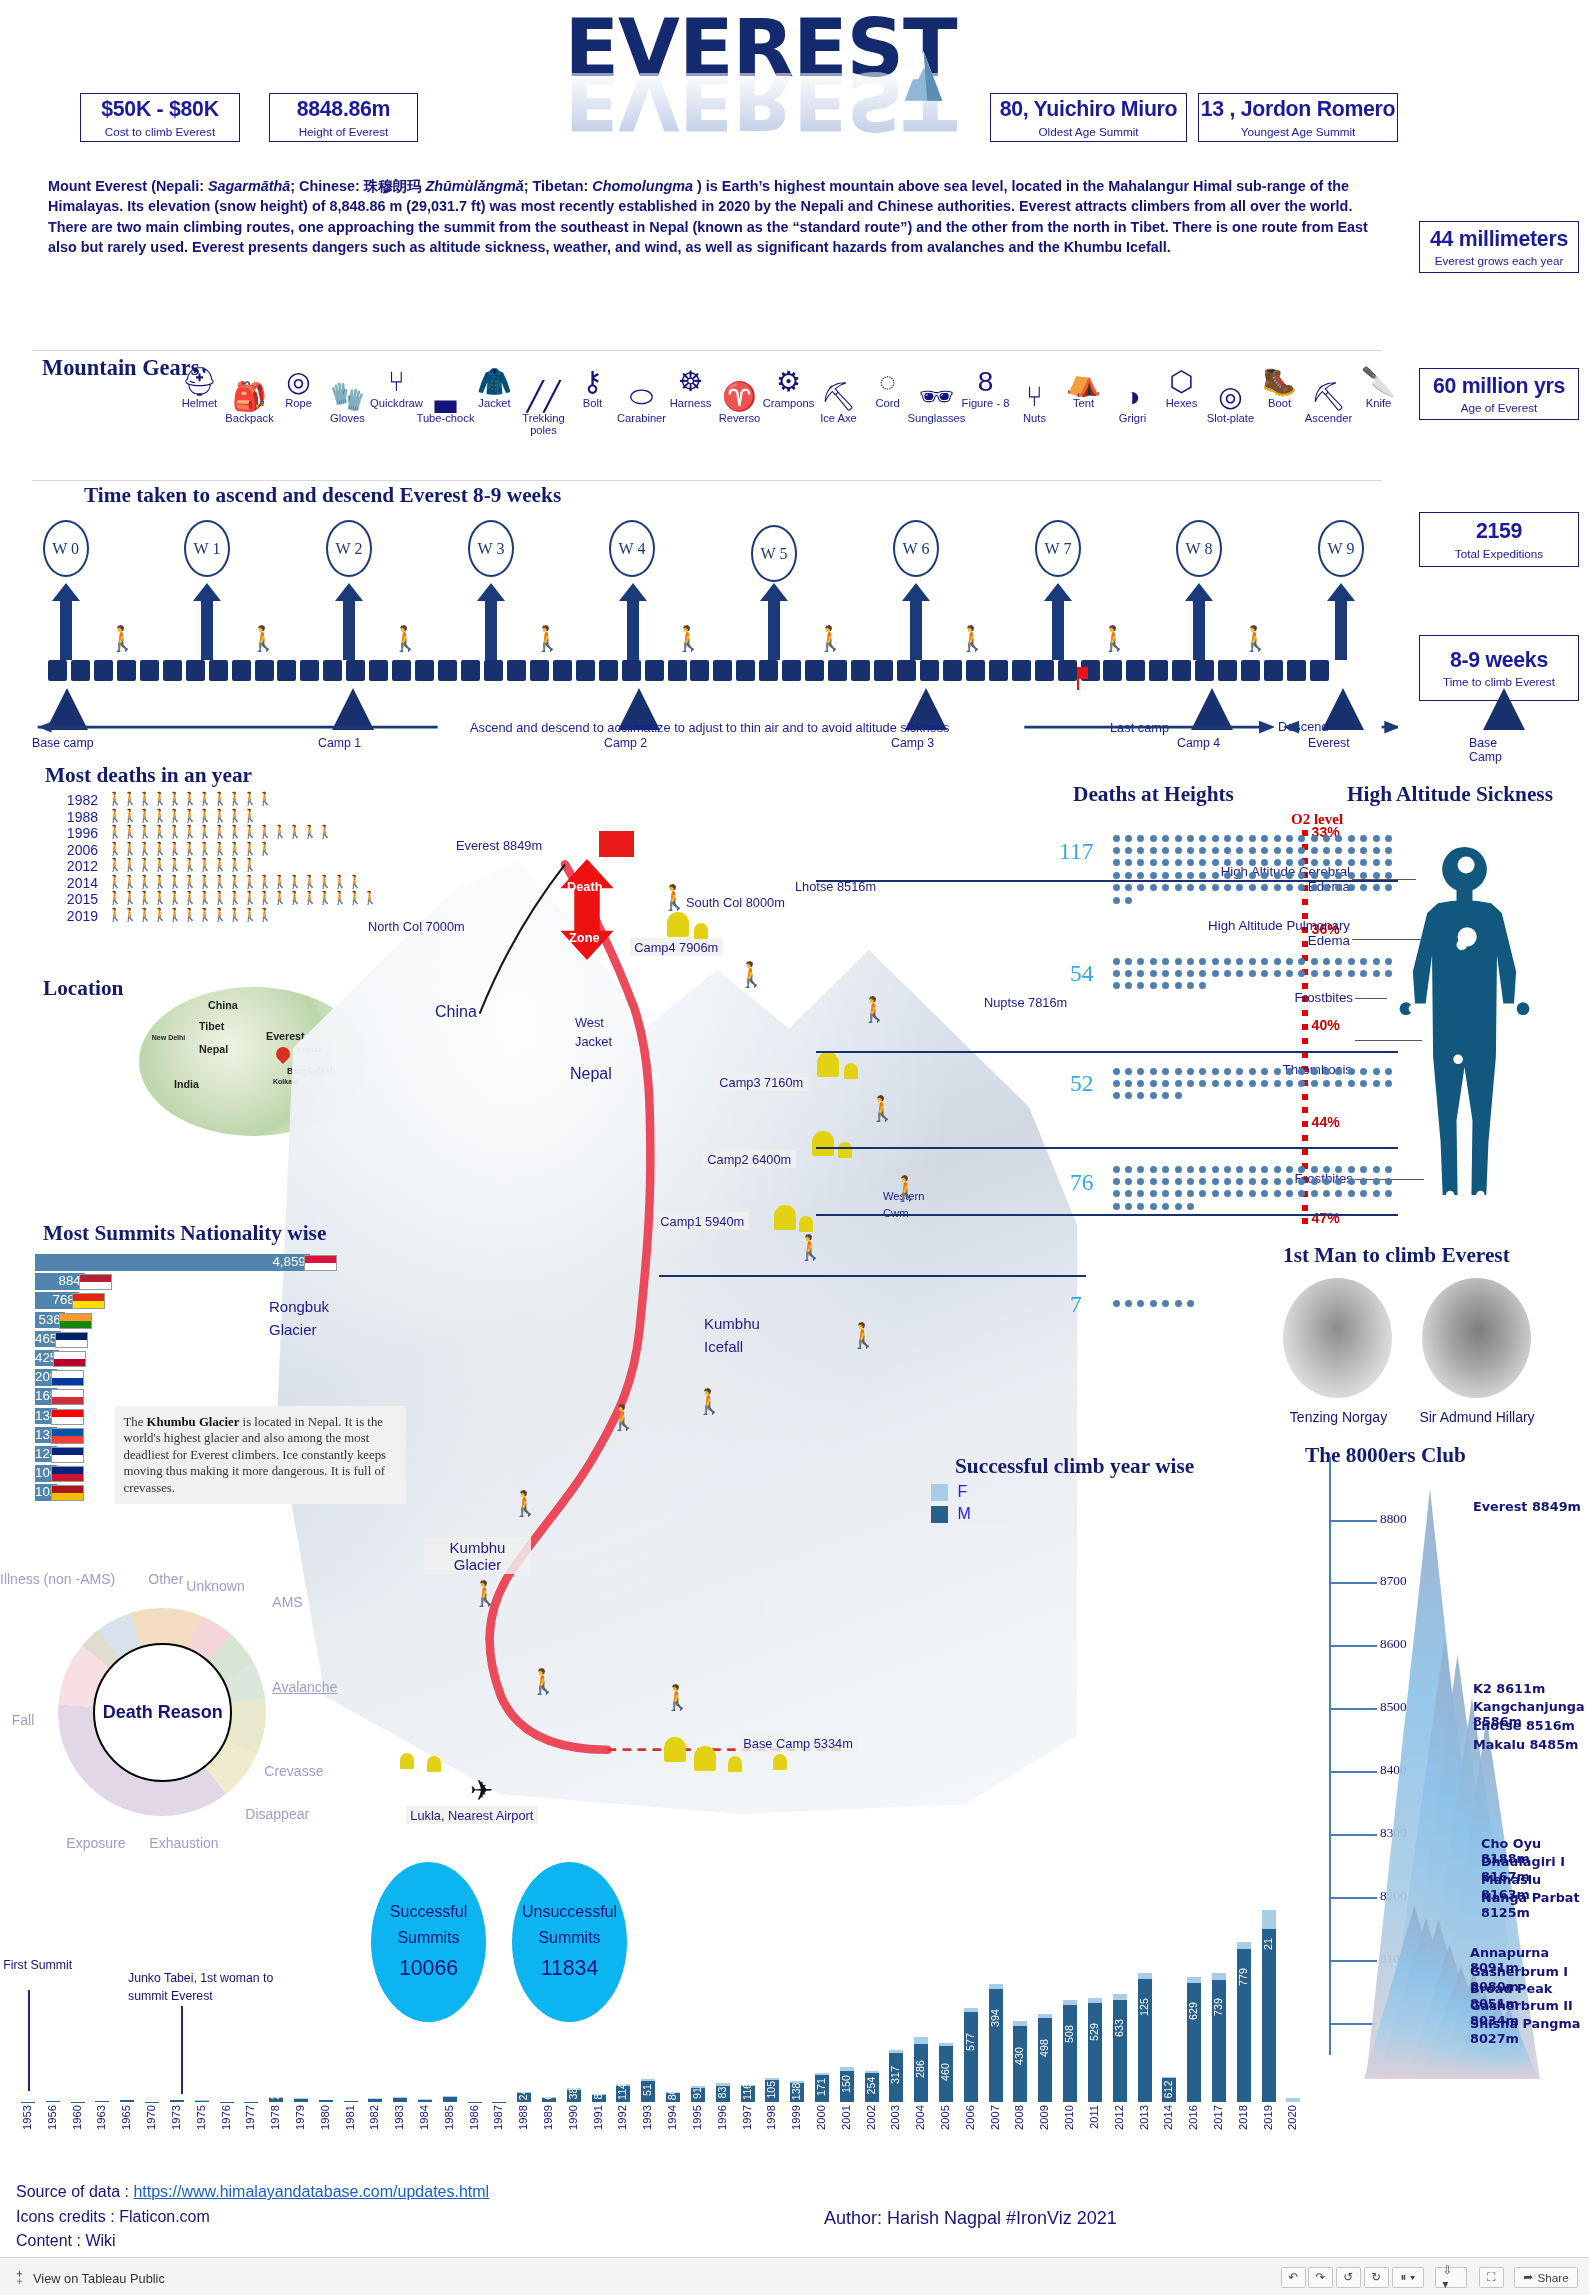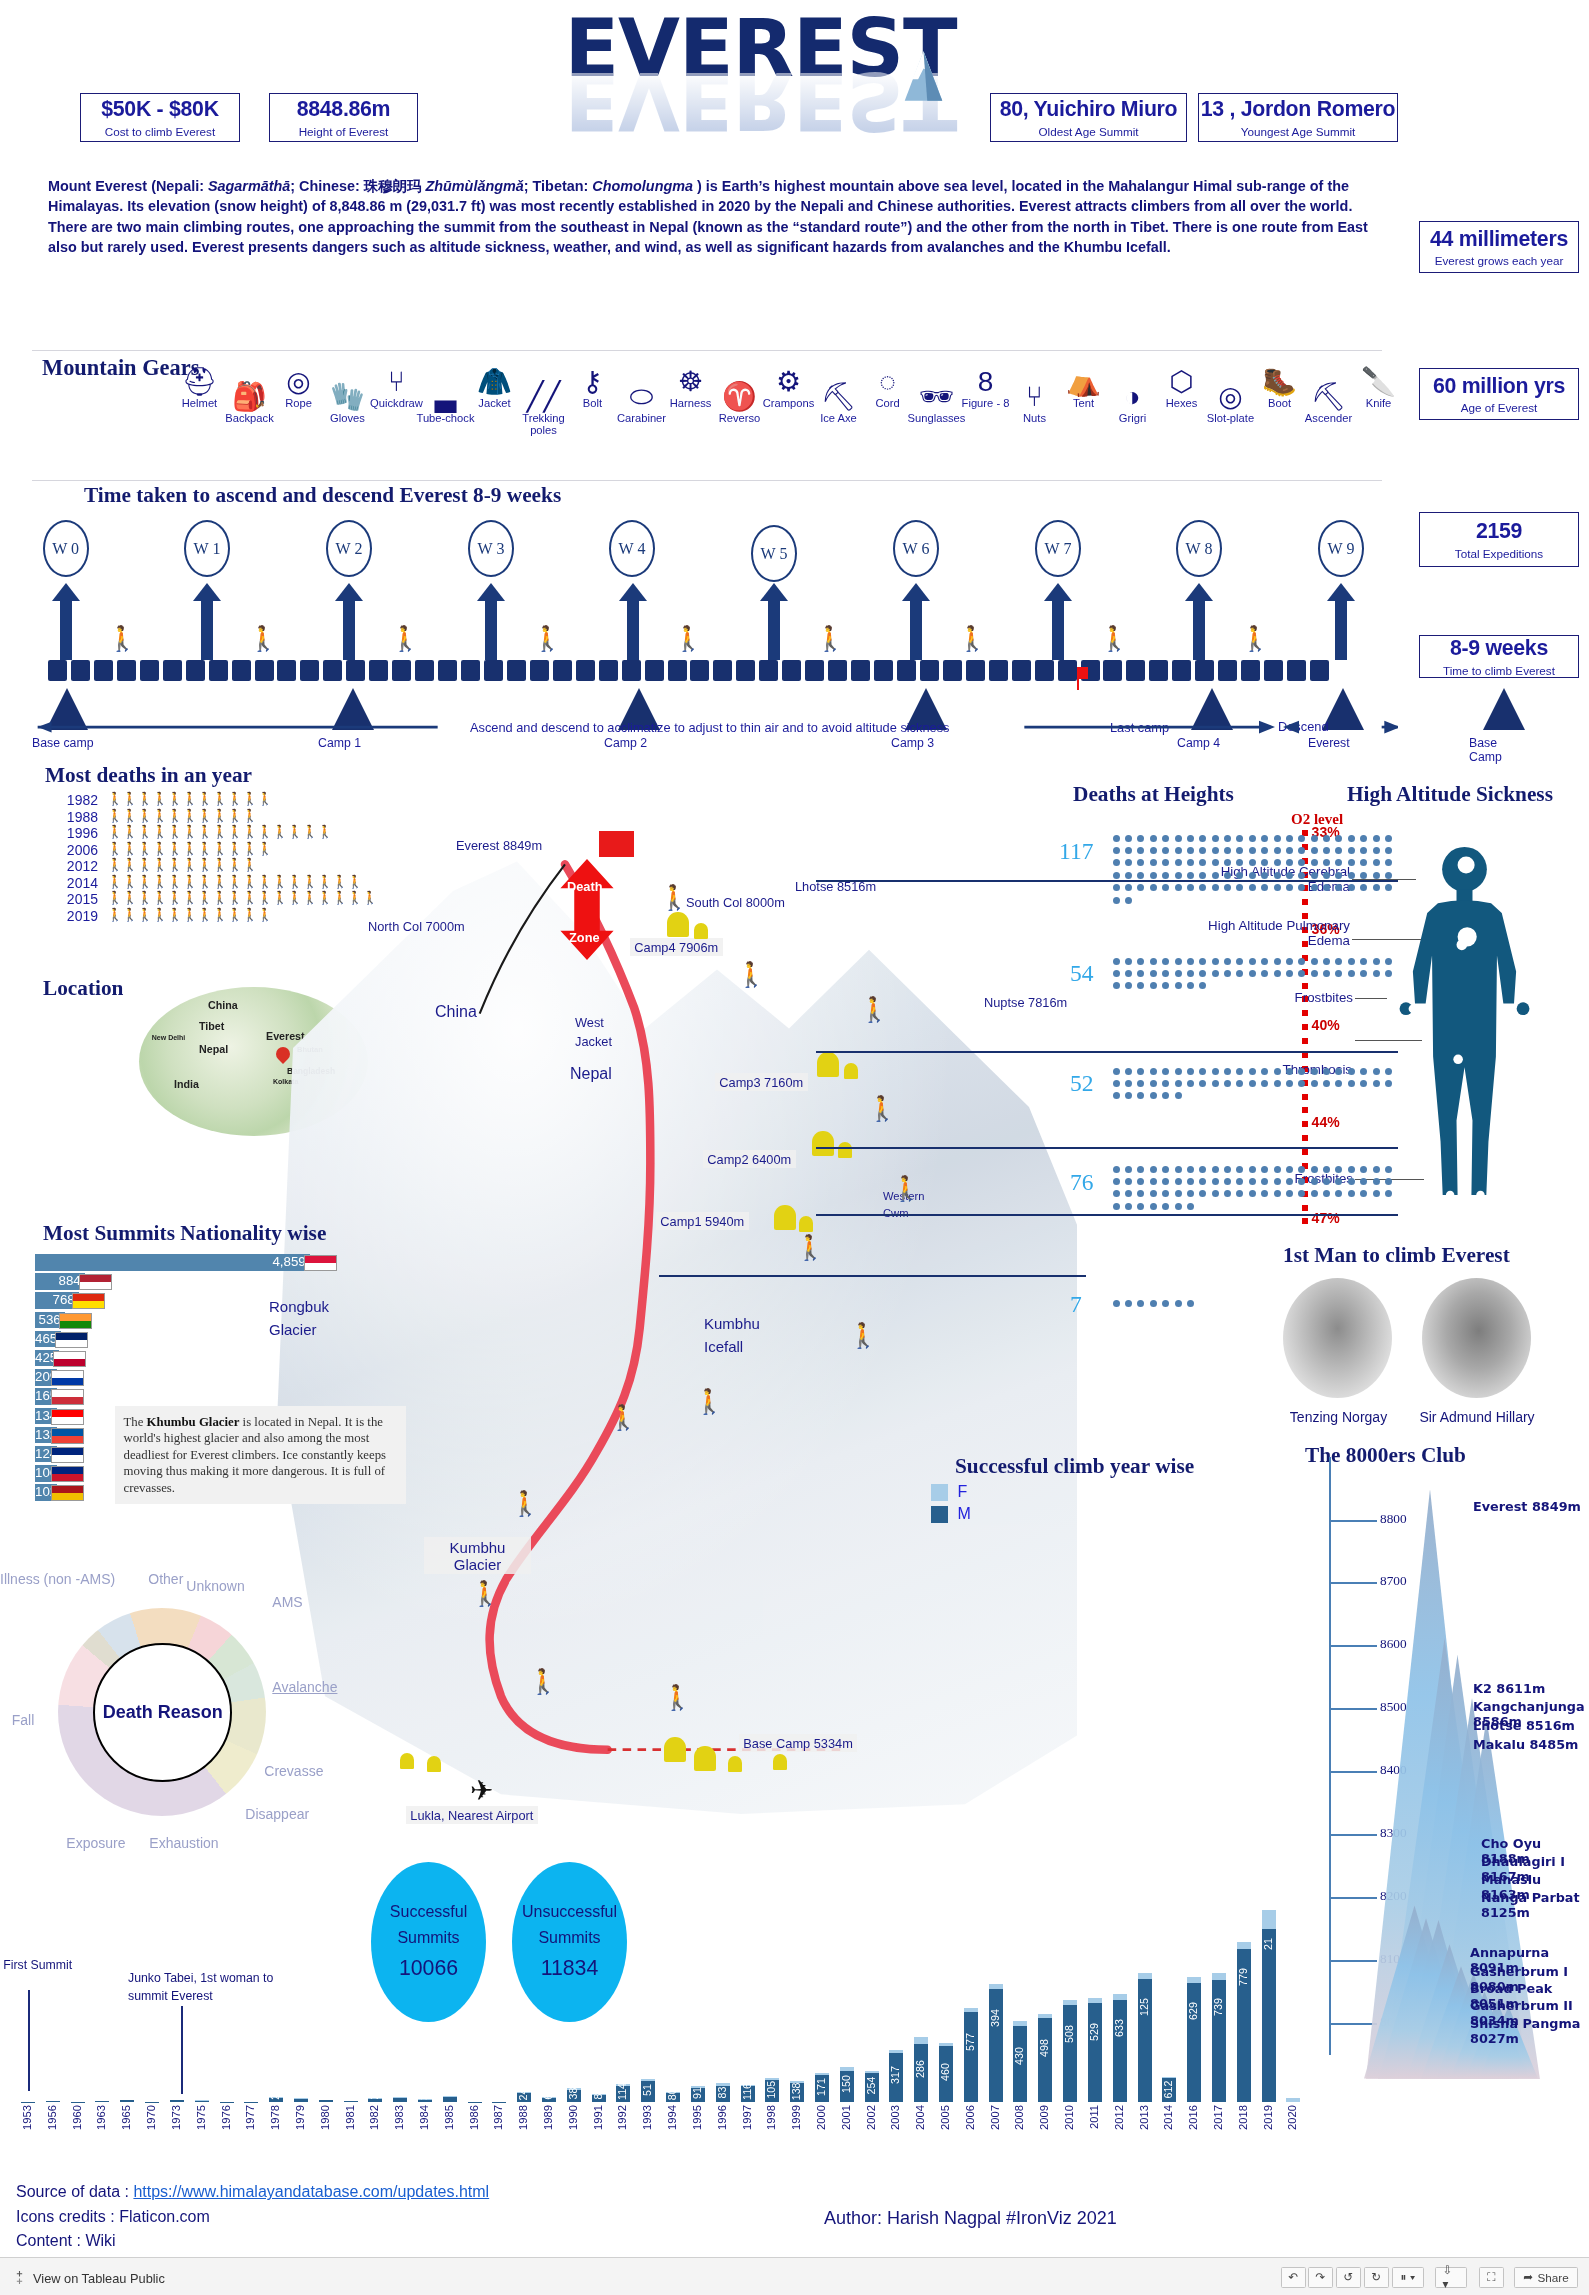--- a/index.html
+++ b/index.html
@@ -222,21 +222,21 @@
   <div class="sub">Everest grows each year</div>
 </div>
 <div class="kpi" style="left:1419px;top:368px;width:160px;height:52px;">
   <div class="big">60 million yrs</div>
   <div class="sub">Age of Everest</div>
 </div>
 <div class="kpi" style="left:1419px;top:512px;width:160px;height:55px;">
   <div class="big">2159</div>
   <div class="sub">Total Expeditions</div>
 </div>
-<div class="kpi" style="left:1419px;top:635px;width:160px;height:43px;">
+<div class="kpi" style="left:1419px;top:635px;width:160px;height:66px;">
   <div class="big">8-9 weeks</div>
   <div class="sub">Time to climb Everest</div>
 </div>
 
 <div id="gears-band"></div>
 <div id="gears-title" class="serif navy">Mountain Gears</div>
 <div id="gears-row">
     <div class="gear" style="left: 165px; top: 368px;">
       <span class="glyph">⛑</span>
       <span class="lbl">Helmet</span>

